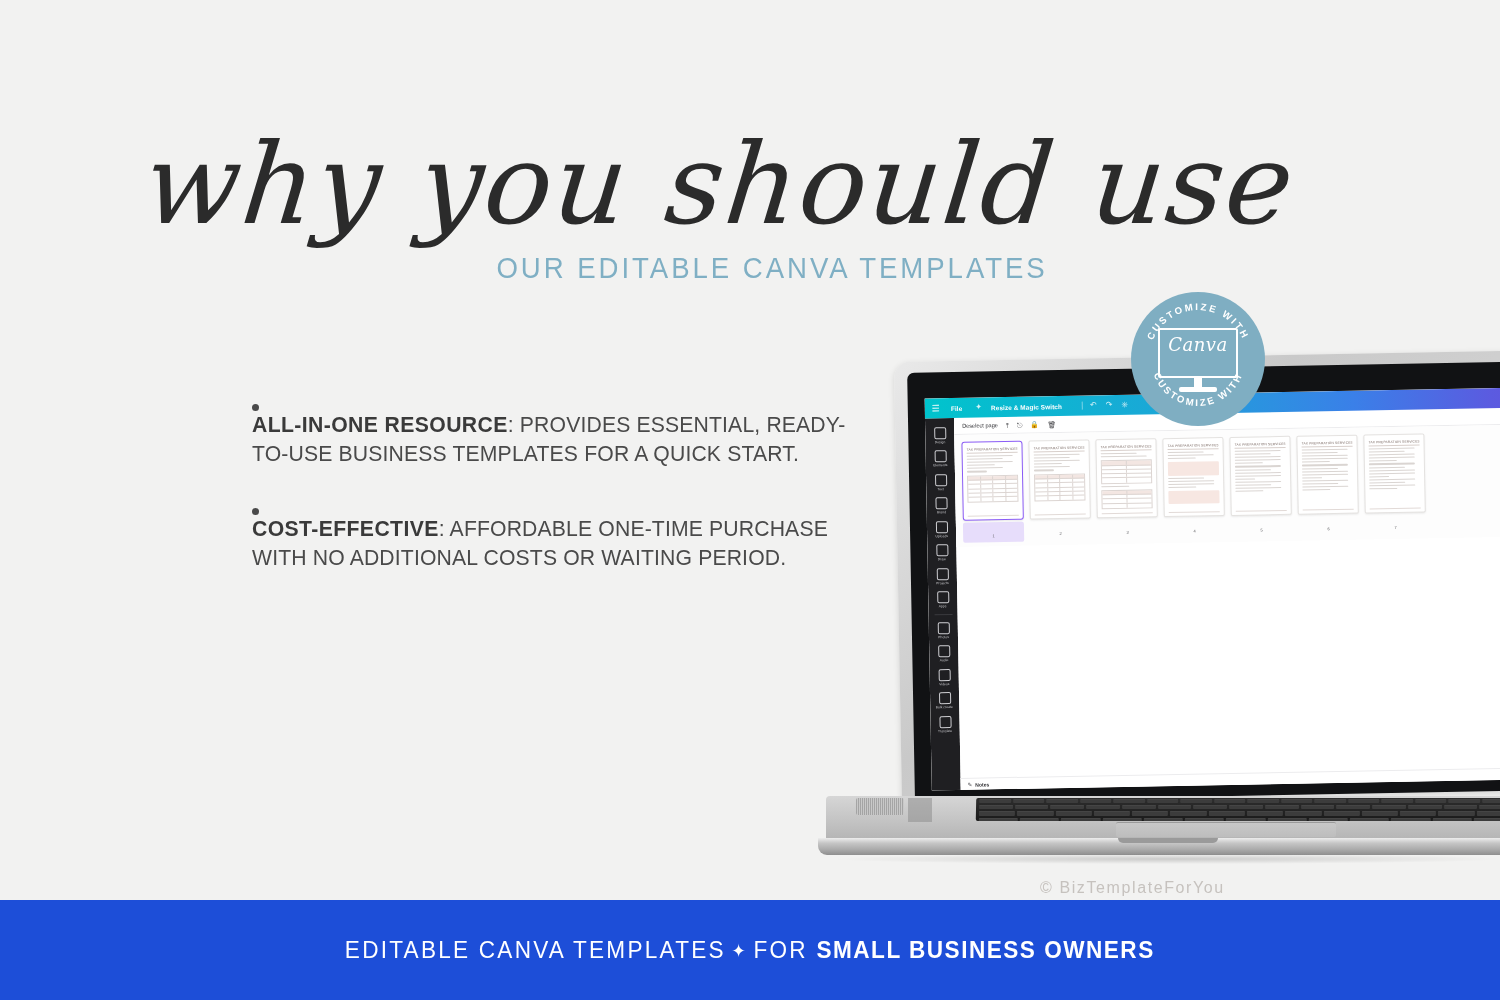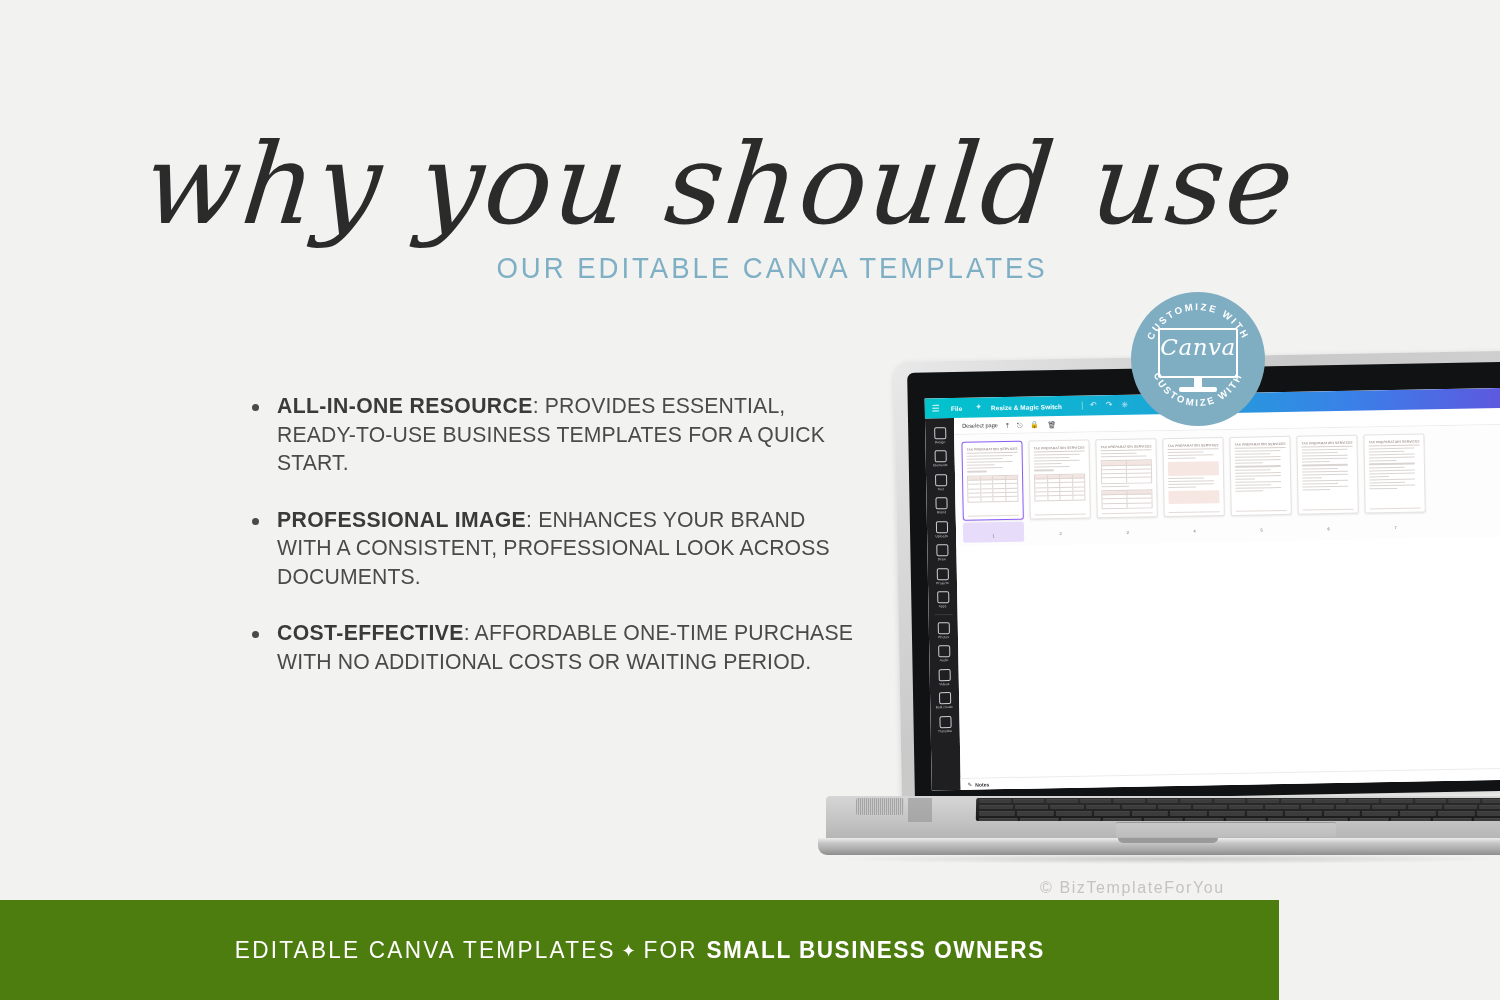--- a/index.html
+++ b/index.html
@@ -42,20 +42,21 @@
   
   #bullet-list {
     position:absolute;
     left:252px; top:392px;
     width:612px;
   }
   .bullet-item {
     display:flex;
     align-items:flex-start;
     margin-bottom:28px;
+    flex-direction:column;
   }
   .bullet-dot {
     flex:0 0 auto;
     width:7px; height:7px;
     border-radius:50%;
     background:#4A4A4A;
     margin-top:12px;
     margin-right:18px;
   }
   .bullet-text {
@@ -109,21 +110,21 @@
     background:#FFFFFF;
     border-radius:2px;
   }
   #badge-canva-word {
     position:absolute;
     left:27px; top:42px;
     width:80px;
     text-align:center;
     font-family:"DejaVu Serif", serif;
     font-style:italic;
-    font-size:23px;
+    font-size:18px;
     color:#FFFFFF;
     letter-spacing:0.5px;
   }
 
   
   #laptop {
     position:absolute;
     left:818px; top:362px;
     width:700px; height:510px;
     z-index:20;
@@ -349,22 +350,22 @@
     position:absolute;
     left:1040px; top:879px;
     font-size:16px;
     letter-spacing:1.6px;
     color:#C6C2BE;
     z-index:50;
     white-space:nowrap;
   }
   #footer-bar {
     position:absolute;
-    left:0; top:900px; width:1279px; height:100px;
-    background:#4d7c0f;
+    left:0; top:900px; width:1500px; height:100px;
+    background:#1d4ed8;
     display:flex; align-items:center; justify-content:center;
     z-index:60;
   }
   #footer-text {
     color:#FFFFFF;
     font-size:24px;
     letter-spacing:2.4px;
     transform:scaleX(0.94);
     white-space:nowrap;
   }
@@ -374,24 +375,20 @@
 </head>
 <body>
 
 <div id="headline-script">why you should use</div>
 <div id="headline-sub">OUR EDITABLE CANVA TEMPLATES</div>
 
 <div id="bullet-list">
     <div class="bullet-item">
       <span class="bullet-dot"></span>
       <div class="bullet-text"><span class="lead">ALL-IN-ONE RESOURCE</span><span>: PROVIDES ESSENTIAL, READY-TO-USE BUSINESS TEMPLATES FOR A QUICK START.</span></div>
-    </div>
-    <div class="bullet-item">
-      <span class="bullet-dot"></span>
-      <div class="bullet-text"><span class="lead">PROFESSIONAL IMAGE</span><span>: ENHANCES YOUR BRAND WITH A CONSISTENT, PROFESSIONAL LOOK ACROSS DOCUMENTS.</span></div>
     </div>
     <div class="bullet-item">
       <span class="bullet-dot"></span>
       <div class="bullet-text"><span class="lead">COST-EFFECTIVE</span><span>: AFFORDABLE ONE-TIME PURCHASE WITH NO ADDITIONAL COSTS OR WAITING PERIOD.</span></div>
     </div>
   </div>
 
 <div id="canva-badge">
   <svg viewBox="0 0 134 134" xmlns="http://www.w3.org/2000/svg">
     <defs>

